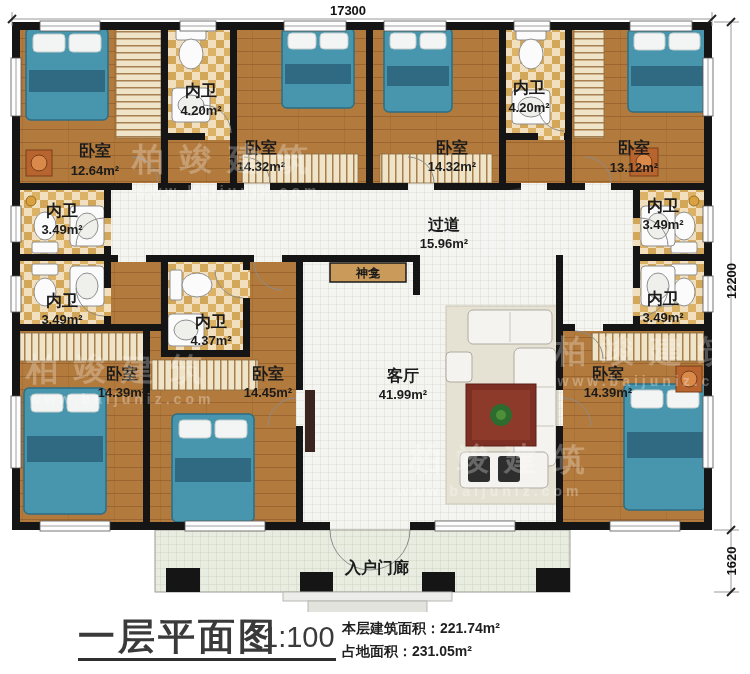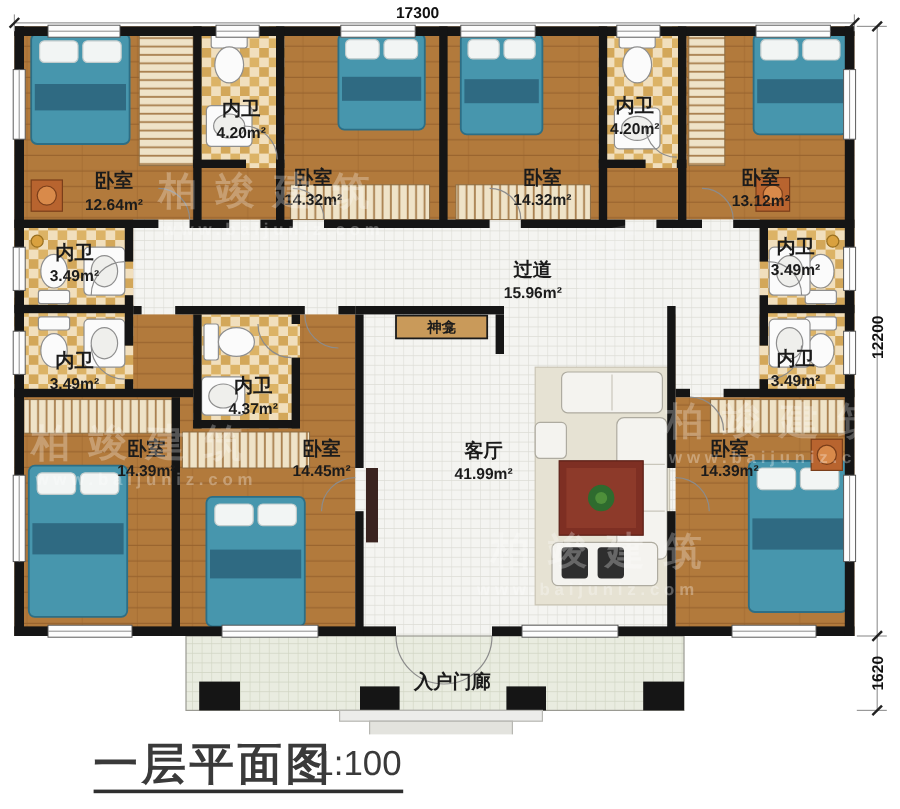--- a/index.html
+++ b/index.html
@@ -403,14 +403,18 @@
     <text class="t-dim" x="736" y="281" transform="rotate(-90 736 281)">12200</text>
     <text class="t-dim" x="736" y="561" transform="rotate(-90 736 561)">1620</text>
   </g>
 </svg>
 
 
 <div class="footer">
   <span class="f-title">一层平面图</span>
   <div class="f-underline"></div>
   <span class="f-scale">1:100</span>
+  <div class="f-col f-col1">
+    <div><span>本层建筑面积：</span><span>221.74m²</span></div>
+    <div><span>占地面积：</span><span>231.05m²</span></div>
+  </div>
 </div>
 </div>
 
 </body></html>

